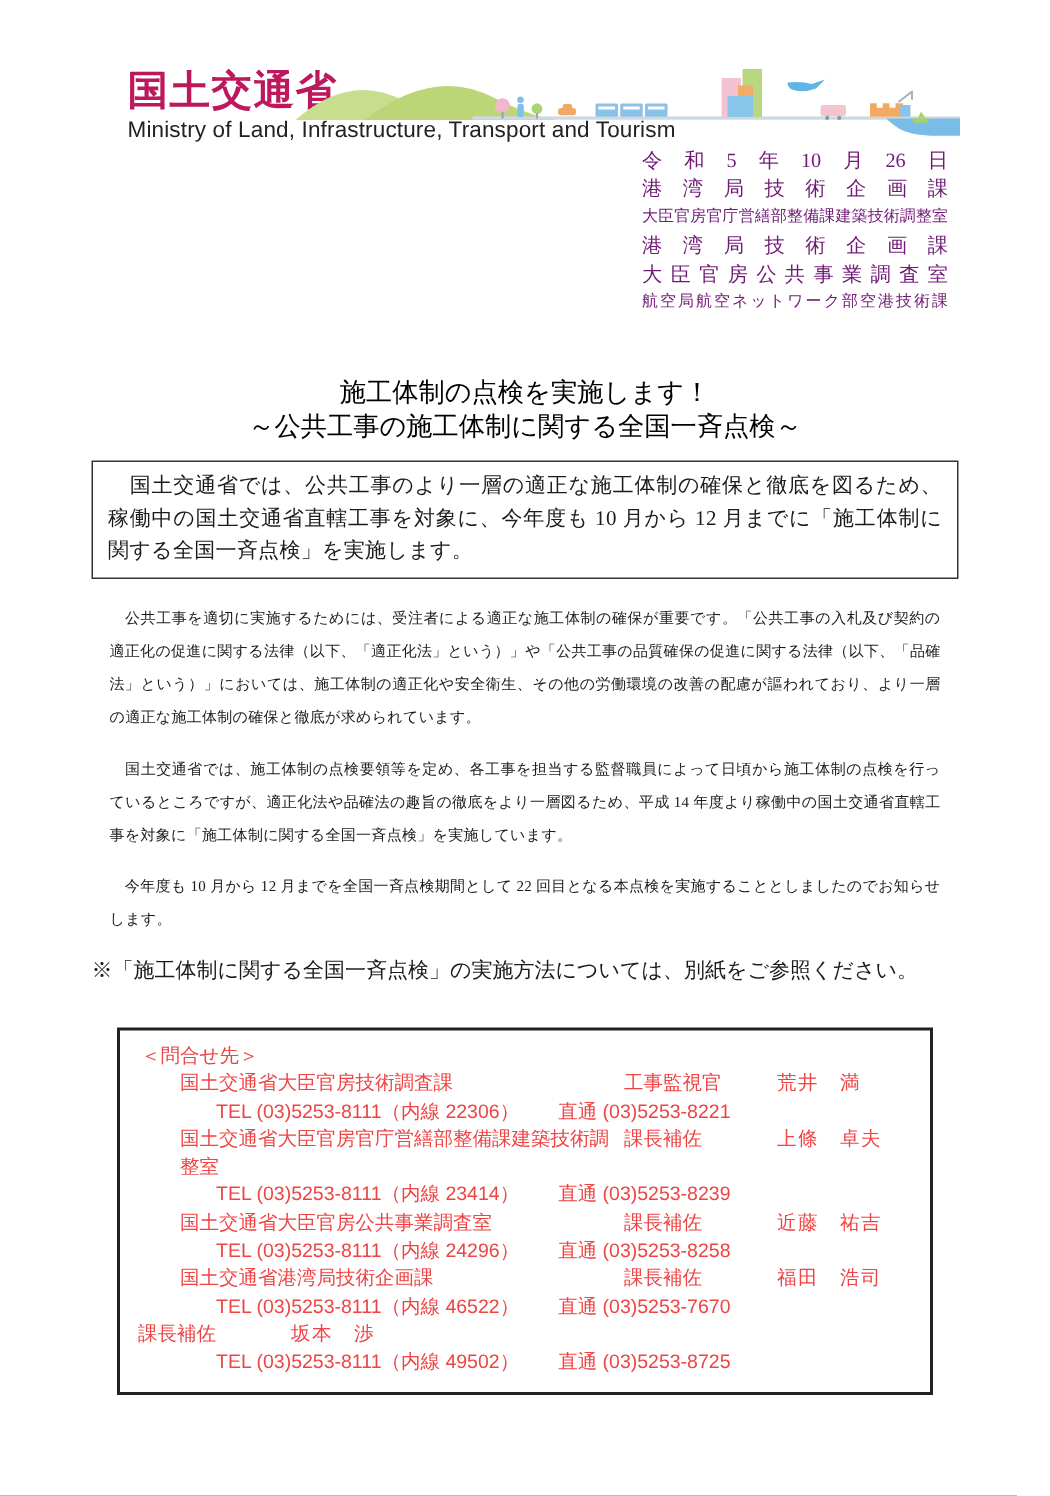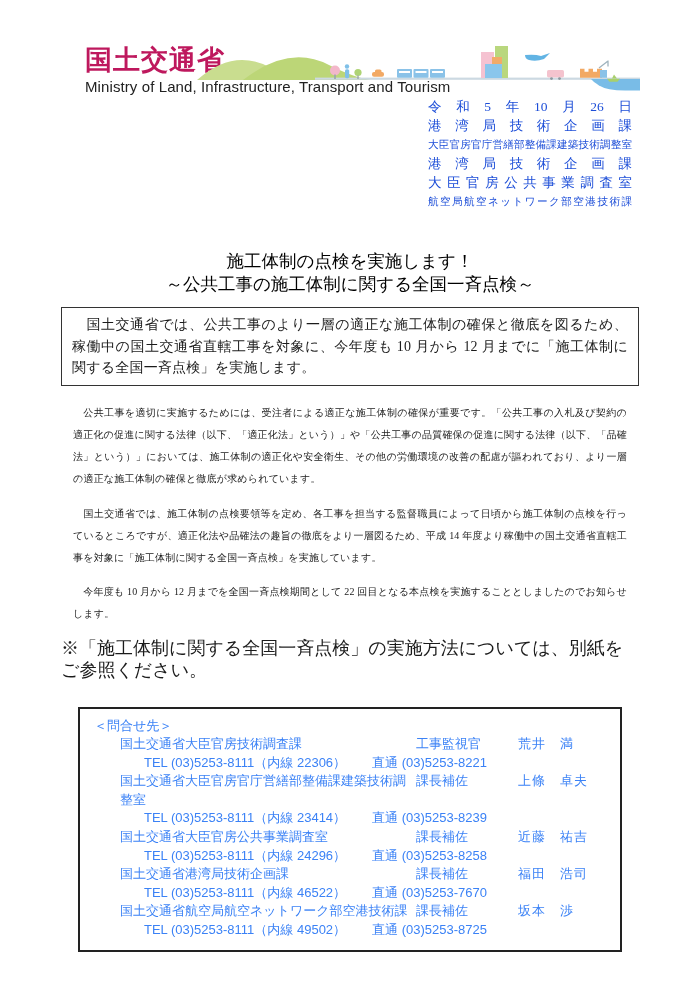--- a/index.html
+++ b/index.html
@@ -17,21 +17,21 @@
   }
   .logo-subtitle{
     font-family:"Liberation Sans","DejaVu Sans",sans-serif;
     font-size:15px;color:#222;margin-top:2px;letter-spacing:0.1px;
   }
   .logo-art{position:absolute;left:195px;top:44px;width:445px;height:48px;}
 
   
   .hdr-right{
     position:absolute;top:97px;right:68px;width:204px;
-    font-family:"Liberation Serif","DejaVu Serif",serif;color:#1d4ed8;
+    font-family:"Liberation Serif","DejaVu Serif",serif;color:#701a75;
   }
   .hdr-line{
     text-align:justify;text-align-last:justify;text-justify:inter-character;
     white-space:nowrap;overflow:hidden;
   }
   .hdr-line.large{font-size:13.5px;line-height:19px;}
   .hdr-line.small{font-size:10.6px;line-height:19px;}
 
   
   .content{position:absolute;top:250px;left:0;width:700px;padding:0 61px;box-sizing:border-box;}
@@ -40,27 +40,27 @@
     font-weight:normal;font-size:17.5px;line-height:23px;text-align:center;color:#000;
   }
   .summary-box{
     margin-top:11px;border:1.5px solid #333;padding:6px 10px;
     font-size:14px;line-height:21.5px;text-align:justify;letter-spacing:0.2px;
   }
   .body-par{margin:12px;font-size:10px;line-height:22px;text-align:justify;letter-spacing:0.2px;}
   .par2{margin-top:16px;}
   .par3{margin-top:13px;}
   .par4{margin-top:0;}
-  .note-line{margin-top:8px;font-size:18px;line-height:22px;letter-spacing:0;}
+  .note-line{margin-top:8px;font-size:14px;line-height:22px;letter-spacing:0;}
 
   
   .contact-box{
     margin:26px 17px 0 17px;border:2px solid #222;padding:8px 12px 10px 12px;
     font-family:"Liberation Sans","DejaVu Sans",sans-serif;
-    font-size:13px;line-height:18.6px;color:#3b82f6;
+    font-size:13px;line-height:18.6px;color:#ef4444;
   }
   .contact-heading{padding-left:2px;}
   .c-row{display:flex;align-items:baseline;}
   .c-dept{flex:1;padding-left:28px;min-width:0;}
   .c-title{width:102px;flex:none;}
   .c-name{width:90px;flex:none;letter-spacing:1px;}
   .c-tel{padding-left:52px;}
 </style>
 </head>
 <body>
@@ -177,21 +177,20 @@
       <div class="c-tel">TEL (03)5253-8111（内線 24296）　　直通 (03)5253-8258</div>
 
       <div class="c-row">
         <span class="c-dept">国土交通省港湾局技術企画課</span>
         <span class="c-title">課長補佐</span>
         <span class="c-name">福田　浩司</span>
       </div>
       <div class="c-tel">TEL (03)5253-8111（内線 46522）　　直通 (03)5253-7670</div>
 
       <div class="c-row">
-        <span class="c-dept">国土交通省航空局航空ネットワーク部空港技術課</span>
         <span class="c-title">課長補佐</span>
         <span class="c-name">坂本　渉</span>
       </div>
       <div class="c-tel">TEL (03)5253-8111（内線 49502）　　直通 (03)5253-8725</div>
     </div>
 
   </div>
 </div>
 
 </body></html>

